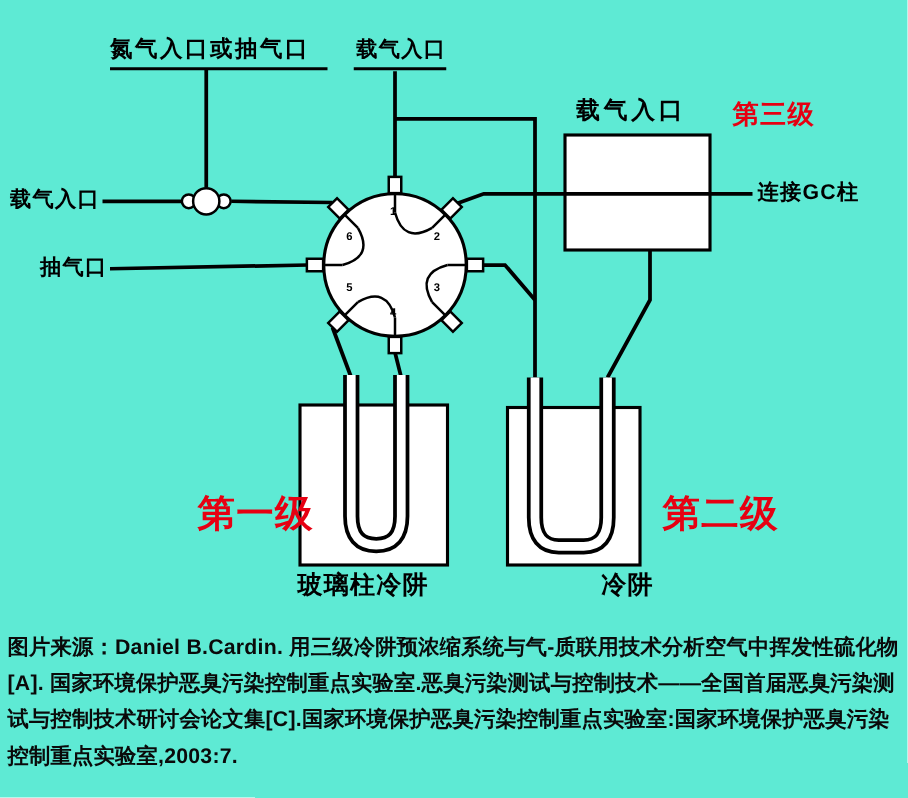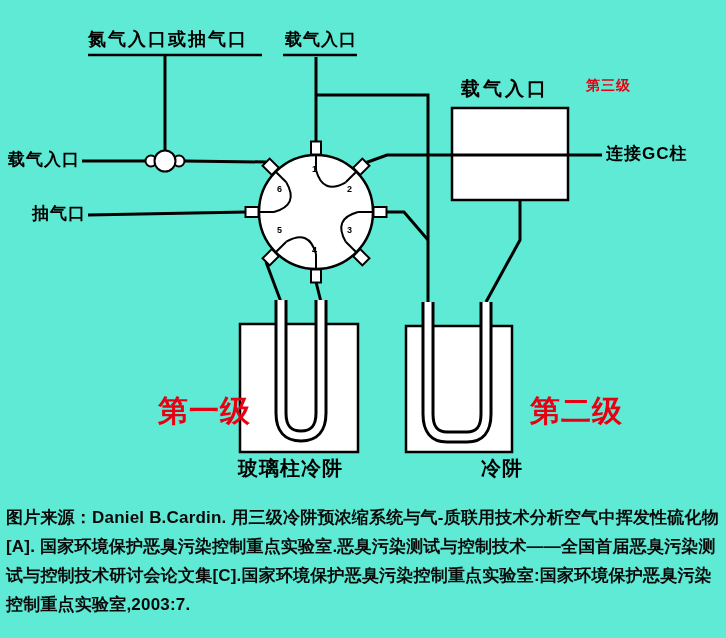--- a/index.html
+++ b/index.html
@@ -138,21 +138,21 @@
 
   <div class="lbl lbl-18" style="left:88px;top:30px;">氮气入口或抽气口</div>
   <div class="lbl lbl-17" style="left:285px;top:31px;">载气入口</div>
   <div class="lbl lbl-17" style="left:8px;top:151px;">载气入口</div>
   <div class="lbl lbl-17" style="left:32px;top:205px;">抽气口</div>
   <div class="lbl lbl-19" style="left:461px;top:79px;">载气入口</div>
   <div class="lbl lbl-17" style="left:606px;top:145px;">连接GC柱</div>
   <div class="lbl lbl-20" style="left:238px;top:457px;">玻璃柱冷阱</div>
   <div class="lbl lbl-20" style="left:438px;top:457px;margin-left:43px;">冷阱</div>
 
-  <div class="stage-label" style="left:586px;top:77px;font-size:14px;">第三级</div>
+  <div class="stage-label" style="left:586px;top:77px;font-size:21px;">第三级</div>
   <div class="stage-label" style="left:158px;top:391px;">第一级</div>
   <div class="stage-label" style="left:530px;top:391px;text-align:right;">第二级</div>
 
   <span class="pnum" style="left:312px;top:165px;">1</span>
   <span class="pnum" style="left:347px;top:185px;">2</span>
   <span class="pnum" style="left:347px;top:226px;">3</span>
   <span class="pnum" style="left:312px;top:246px;">4</span>
   <span class="pnum" style="left:277px;top:226px;">5</span>
   <span class="pnum" style="left:277px;top:185px;">6</span>
 

